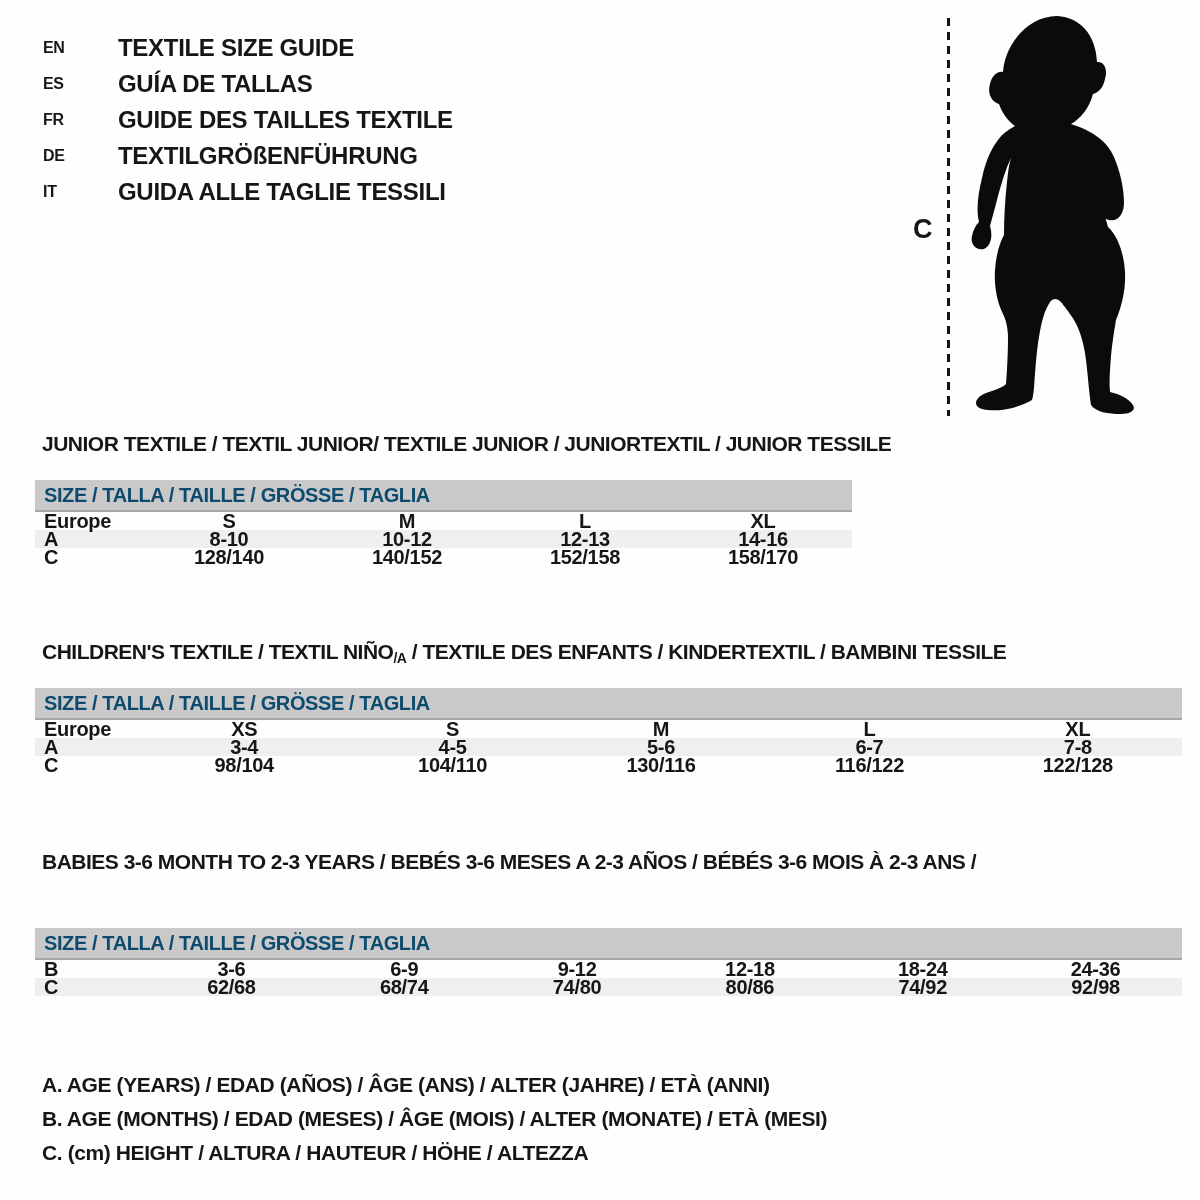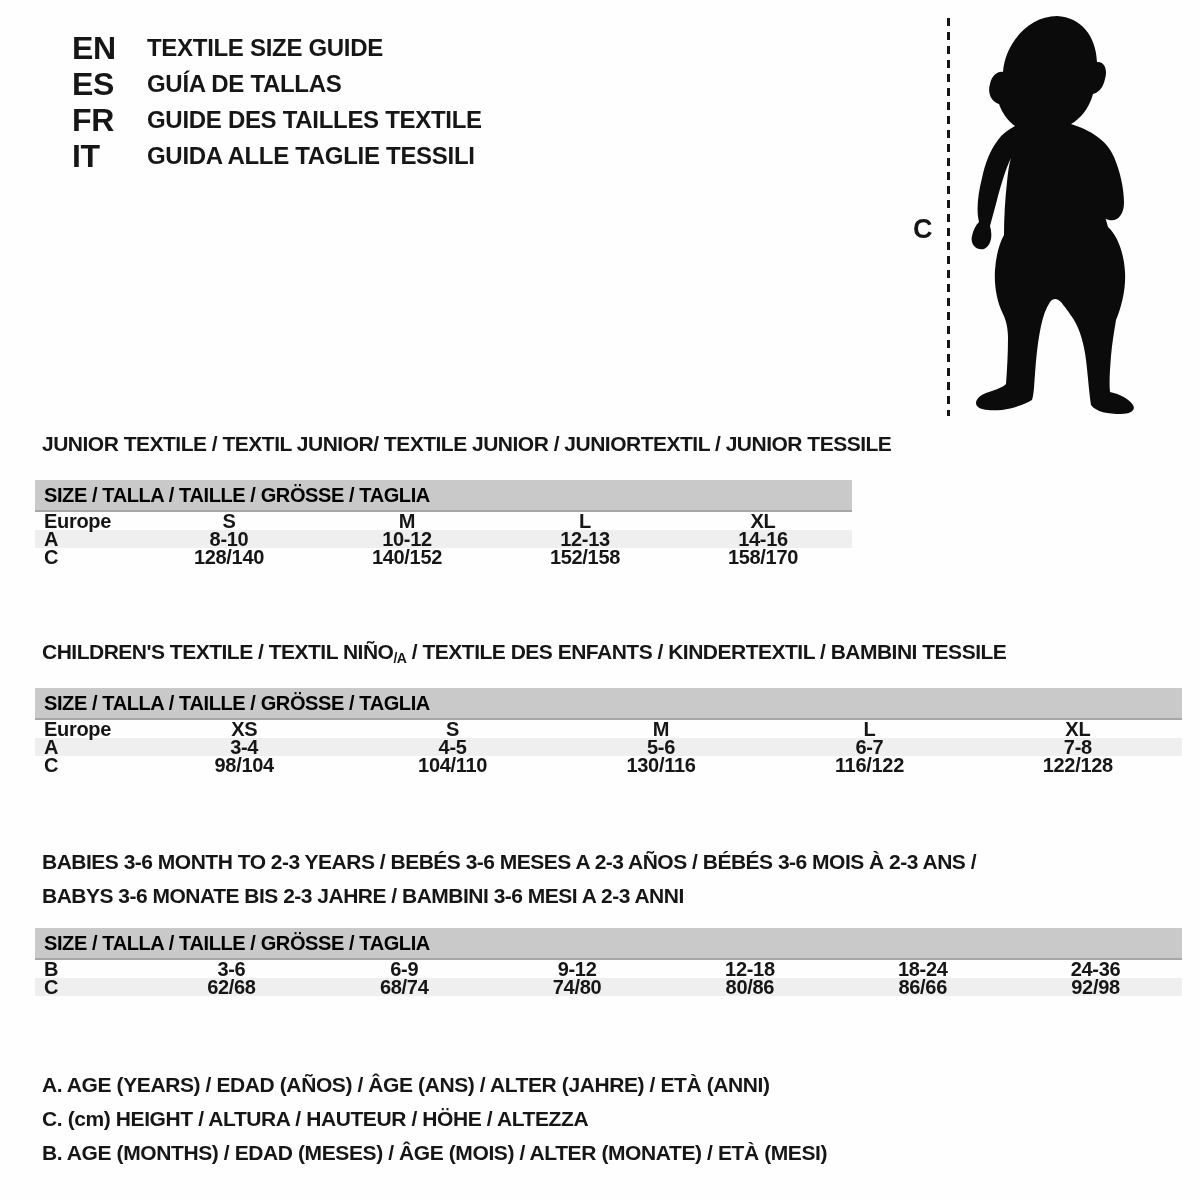--- a/index.html
+++ b/index.html
@@ -9,21 +9,21 @@
     background:#fefefe;
     color:#161616;
     font-family:"Liberation Sans", sans-serif;
     overflow:hidden;
   }
 
   
   .lang-block { position:absolute; left:43px; top:30px; }
   .lang-row { display:flex; height:36px; align-items:center; }
   .lang-code {
-    width:75px; font-size:32px; font-weight:700; letter-spacing:-0.3px;margin-left:29px;
+    width:75px; font-size:16px; font-weight:700; letter-spacing:-0.3px;
   }
   .lang-title { font-size:24px; font-weight:700; letter-spacing:-0.3px; white-space:nowrap; }
 
   
   .figure-label {
     position:absolute; left:913px; top:214px;
     font-size:27px; font-weight:700;
   }
   .dashed-line {
     position:absolute; left:947px; top:18px; width:3px; height:398px;
@@ -44,21 +44,21 @@
   
   .size-table { position:absolute; left:35px; }
   .table-junior   { top:480px; width:817px;  }
   .table-children { top:688px; width:1147px; }
   .table-babies   { top:928px; width:1147px; }
 
   .t-head {
     height:32px; line-height:31px;
     background:#c9c9c9; border-bottom:2px solid #a6a6a6;
     padding-left:9px;
-    font-size:20px; font-weight:700; letter-spacing:-0.4px; color:#000000;
+    font-size:20px; font-weight:700; letter-spacing:-0.4px; color:#0c4a6e;
     white-space:nowrap;
   }
   .t-row { display:flex; height:18px; align-items:center; font-size:20px; font-weight:700; letter-spacing:-0.3px; }
   .t-row.alt { background:#efefef; }
   .t-label { padding-left:9px; }
   .table-junior .t-label, .table-children .t-label { width:105px; }
   .table-babies .t-label { width:110px; }
   .t-cell { flex:1; text-align:center; }
 
   
@@ -76,20 +76,24 @@
     <span class="lang-code">EN</span>
     <span class="lang-title">TEXTILE SIZE GUIDE</span>
   </div>
   <div class="lang-row">
     <span class="lang-code">ES</span>
     <span class="lang-title">GUÍA DE TALLAS</span>
   </div>
   <div class="lang-row">
     <span class="lang-code">FR</span>
     <span class="lang-title">GUIDE DES TAILLES TEXTILE</span>
+  </div>
+  <div class="lang-row">
+    <span class="lang-code">DE</span>
+    <span class="lang-title">TEXTILGRÖßENFÜHRUNG</span>
   </div>
   <div class="lang-row">
     <span class="lang-code">IT</span>
     <span class="lang-title">GUIDA ALLE TAGLIE TESSILI</span>
   </div>
 </div>
 
 <span class="figure-label">C</span>
 <div class="dashed-line"></div>
 <svg class="toddler-svg" viewBox="0 0 186 404" xmlns="http://www.w3.org/2000/svg" aria-hidden="true">
@@ -165,42 +169,41 @@
     <div class="t-cell">98/104</div>
     <div class="t-cell">104/110</div>
     <div class="t-cell">130/116</div>
     <div class="t-cell">116/122</div>
     <div class="t-cell">122/128</div>
   </div>
 </div>
 
 <h2 class="section-heading heading-babies">
   <div>BABIES 3-6 MONTH TO 2-3 YEARS / BEBÉS 3-6 MESES A 2-3 AÑOS / BÉBÉS 3-6 MOIS À 2-3 ANS /</div>
-  <div>BABYS 3-6 MONATE BIS 2-3 JAHRE / BAMBINI 3-6 MESI A 2-3 ANNI</div>
 </h2>
 
 <div class="size-table table-babies">
   <div class="t-head">SIZE / TALLA / TAILLE / GRÖSSE / TAGLIA</div>
   <div class="t-row">
     <div class="t-label">B</div>
     <div class="t-cell">3-6</div>
     <div class="t-cell">6-9</div>
     <div class="t-cell">9-12</div>
     <div class="t-cell">12-18</div>
     <div class="t-cell">18-24</div>
     <div class="t-cell">24-36</div>
   </div>
   <div class="t-row alt">
     <div class="t-label">C</div>
     <div class="t-cell">62/68</div>
     <div class="t-cell">68/74</div>
     <div class="t-cell">74/80</div>
     <div class="t-cell">80/86</div>
-    <div class="t-cell">86/66</div>
+    <div class="t-cell">74/92</div>
     <div class="t-cell">92/98</div>
   </div>
 </div>
 
 <div class="legend">
   <div class="legend-line">A. AGE (YEARS) / EDAD (AÑOS) / ÂGE (ANS) / ALTER (JAHRE) / ETÀ (ANNI)</div>
+  <div class="legend-line">B. AGE (MONTHS) / EDAD (MESES) / ÂGE (MOIS) / ALTER (MONATE) / ETÀ (MESI)</div>
   <div class="legend-line">C. (cm) HEIGHT / ALTURA / HAUTEUR / HÖHE / ALTEZZA</div>
-  <div class="legend-line">B. AGE (MONTHS) / EDAD (MESES) / ÂGE (MOIS) / ALTER (MONATE) / ETÀ (MESI)</div>
 </div>
 
 </body></html>

